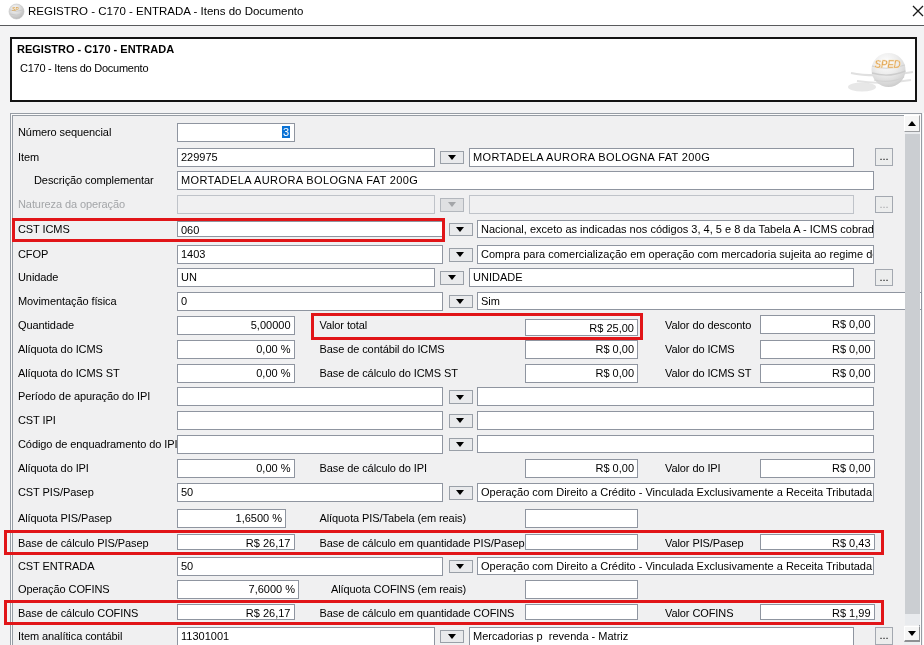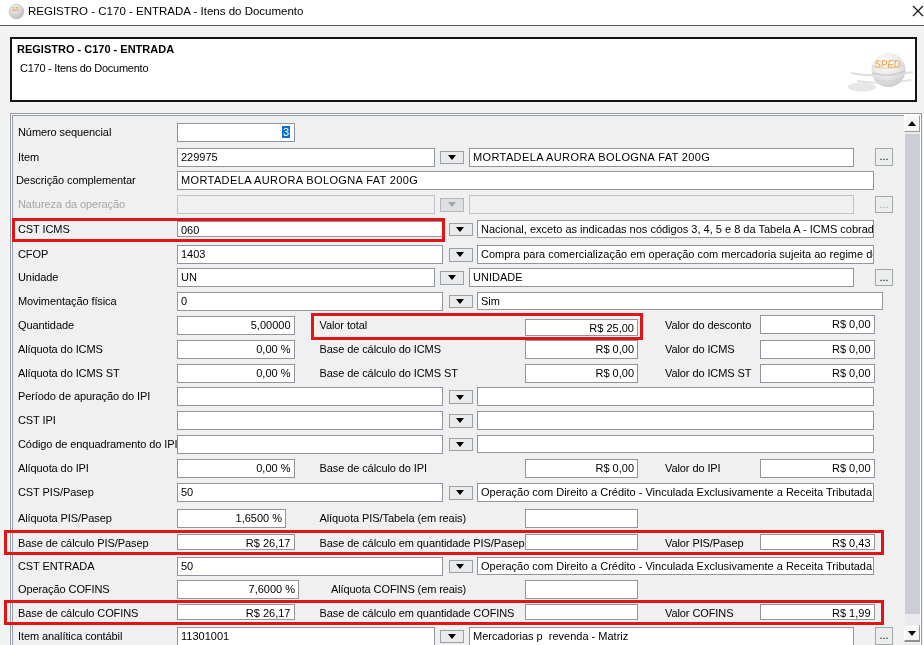--- a/index.html
+++ b/index.html
@@ -70,21 +70,21 @@
 
 <div class="lbl" style="left:18px;top:126.3px">Número sequencial</div>
 <div class="inp num" style="left:177px;top:123.3px;width:117.5px;padding-right:3.5px"><span class="sel">3</span></div>
 <div class="lbl" style="left:18px;top:150.6px">Item</div>
 <div class="inp" style="left:177px;top:147.6px;width:257.5px">229975</div>
 <div class="dd" style="left:440px;top:150.6px">
     <div class="tri"></div>
   </div>
 <div class="inp" style="left:469px;top:147.6px;width:385px"><span class="ls">MORTADELA AURORA BOLOGNA FAT 200G</span></div>
 <div class="mb" style="left:875px;top:148.1px">...</div>
-<div class="lbl" style="left:16px;top:174.4px">Descrição complementar</div>
+<div class="lbl" style="left:34px;top:174.4px">Descrição complementar</div>
 <div class="inp" style="left:177px;top:171.4px;width:696.5px"><span class="ls">MORTADELA AURORA BOLOGNA FAT 200G</span></div>
 <div class="lbl dim" style="left:18px;top:198.0px">Natureza da operação</div>
 <div class="inp dis" style="left:177px;top:195.0px;width:257.5px"></div>
 <div class="dd ddis" style="left:440px;top:198.0px">
     <div class="tri dtri"></div>
   </div>
 <div class="inp dis" style="left:469px;top:195.0px;width:385px"></div>
 <div class="mb mbdis" style="left:875px;top:195.5px">...</div>
 <div class="lbl" style="left:18px;top:222.5px">CST ICMS</div>
 <div class="inp" style="left:177px;top:221.4px;width:265.5px;height:15.6px">060</div>
@@ -103,30 +103,30 @@
 <div class="dd" style="left:440px;top:271.0px">
     <div class="tri"></div>
   </div>
 <div class="inp" style="left:469px;top:268.0px;width:385px">UNIDADE</div>
 <div class="mb" style="left:875px;top:268.5px">...</div>
 <div class="lbl" style="left:18px;top:294.8px">Movimentação física</div>
 <div class="inp" style="left:177px;top:291.8px;width:265.5px">0</div>
 <div class="dd" style="left:448.5px;top:294.8px">
     <div class="tri"></div>
   </div>
-<div class="inp" style="left:477px;top:291.8px;width:406px;height:18.5px">Sim</div>
+<div class="inp" style="left:477px;top:291.8px;width:445px;height:18.5px">Sim</div>
 <div class="lbl" style="left:18px;top:318.7px">Quantidade</div>
 <div class="inp num" style="left:177px;top:315.7px;width:117.5px">5,00000</div>
 <div class="lbl" style="left:319.5px;top:318.7px">Valor total</div>
 <div class="inp num" style="left:524.5px;top:319.0px;width:113.5px;height:17px">R$ 25,00</div>
 <div class="lbl" style="left:665px;top:318.7px">Valor do desconto</div>
 <div class="inp num" style="left:759.5px;top:315.2px;width:115px">R$ 0,00</div>
 <div class="lbl" style="left:18px;top:342.9px">Alíquota do ICMS</div>
 <div class="inp num" style="left:177px;top:339.9px;width:117.5px">0,00 %</div>
-<div class="lbl" style="left:319.5px;top:342.9px">Base de cálculo do ICMS</div>
+<div class="lbl" style="left:319.5px;top:342.9px">Base de contábil do ICMS</div>
 <div class="inp num" style="left:524.5px;top:339.9px;width:113.5px">R$ 0,00</div>
 <div class="lbl" style="left:665px;top:342.9px">Valor do ICMS</div>
 <div class="inp num" style="left:759.5px;top:339.9px;width:115px">R$ 0,00</div>
 <div class="lbl" style="left:18px;top:366.6px">Alíquota do ICMS ST</div>
 <div class="inp num" style="left:177px;top:363.6px;width:117.5px">0,00 %</div>
 <div class="lbl" style="left:319.5px;top:366.6px">Base de cálculo do ICMS ST</div>
 <div class="inp num" style="left:524.5px;top:363.6px;width:113.5px">R$ 0,00</div>
 <div class="lbl" style="left:665px;top:366.6px">Valor do ICMS ST</div>
 <div class="inp num" style="left:759.5px;top:363.6px;width:115px">R$ 0,00</div>
 <div class="lbl" style="left:18px;top:390.3px">Período de apuração do IPI</div>

